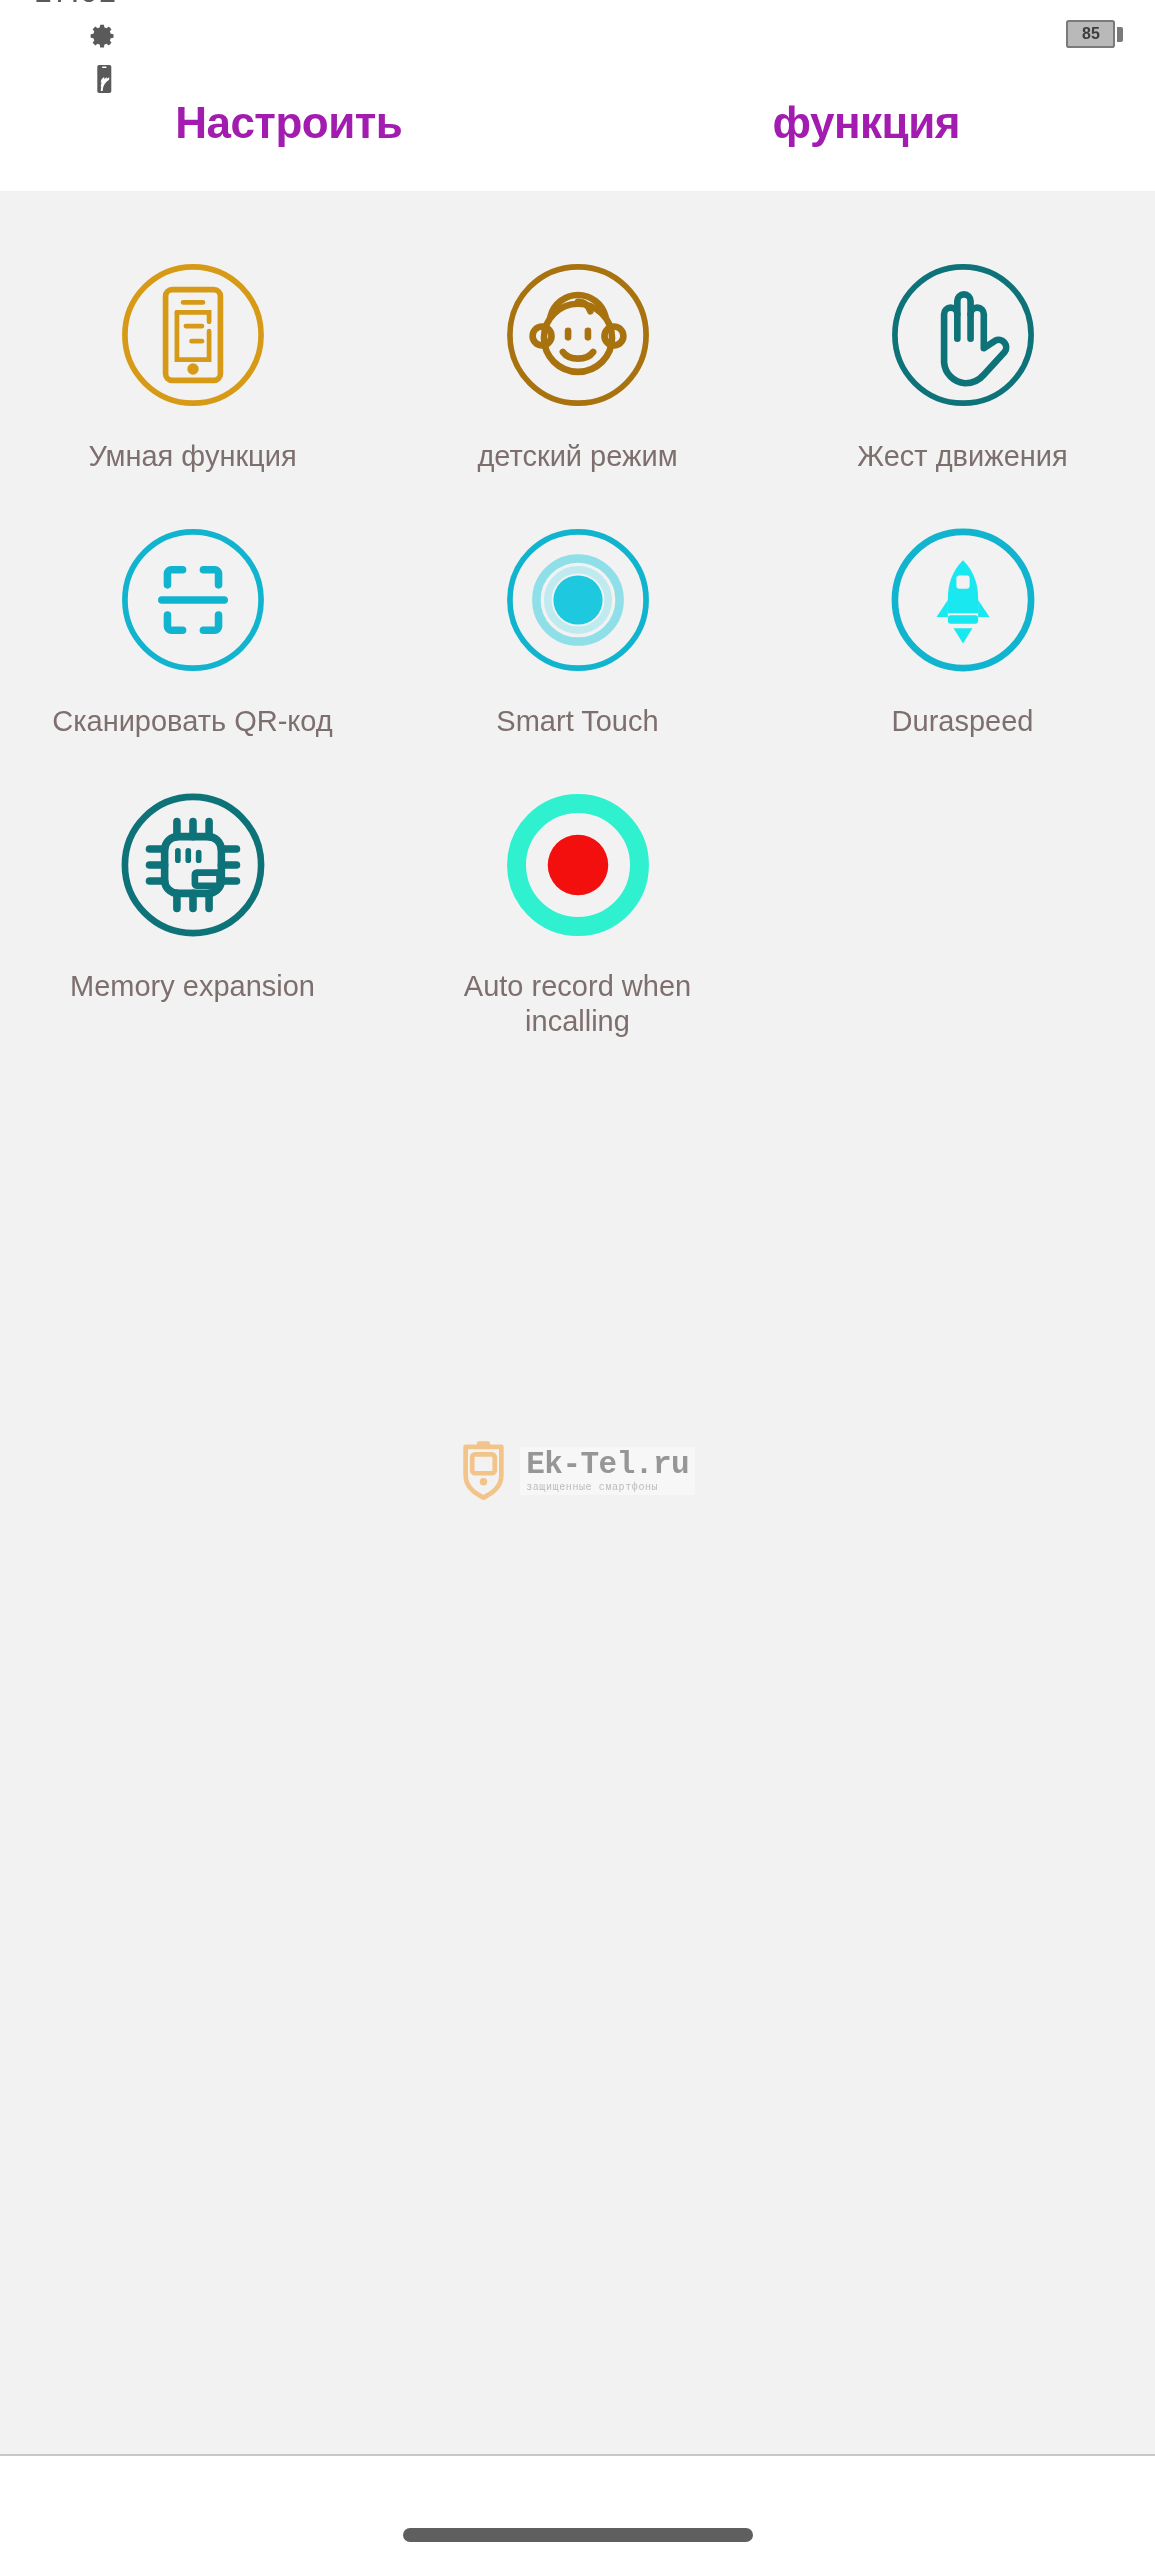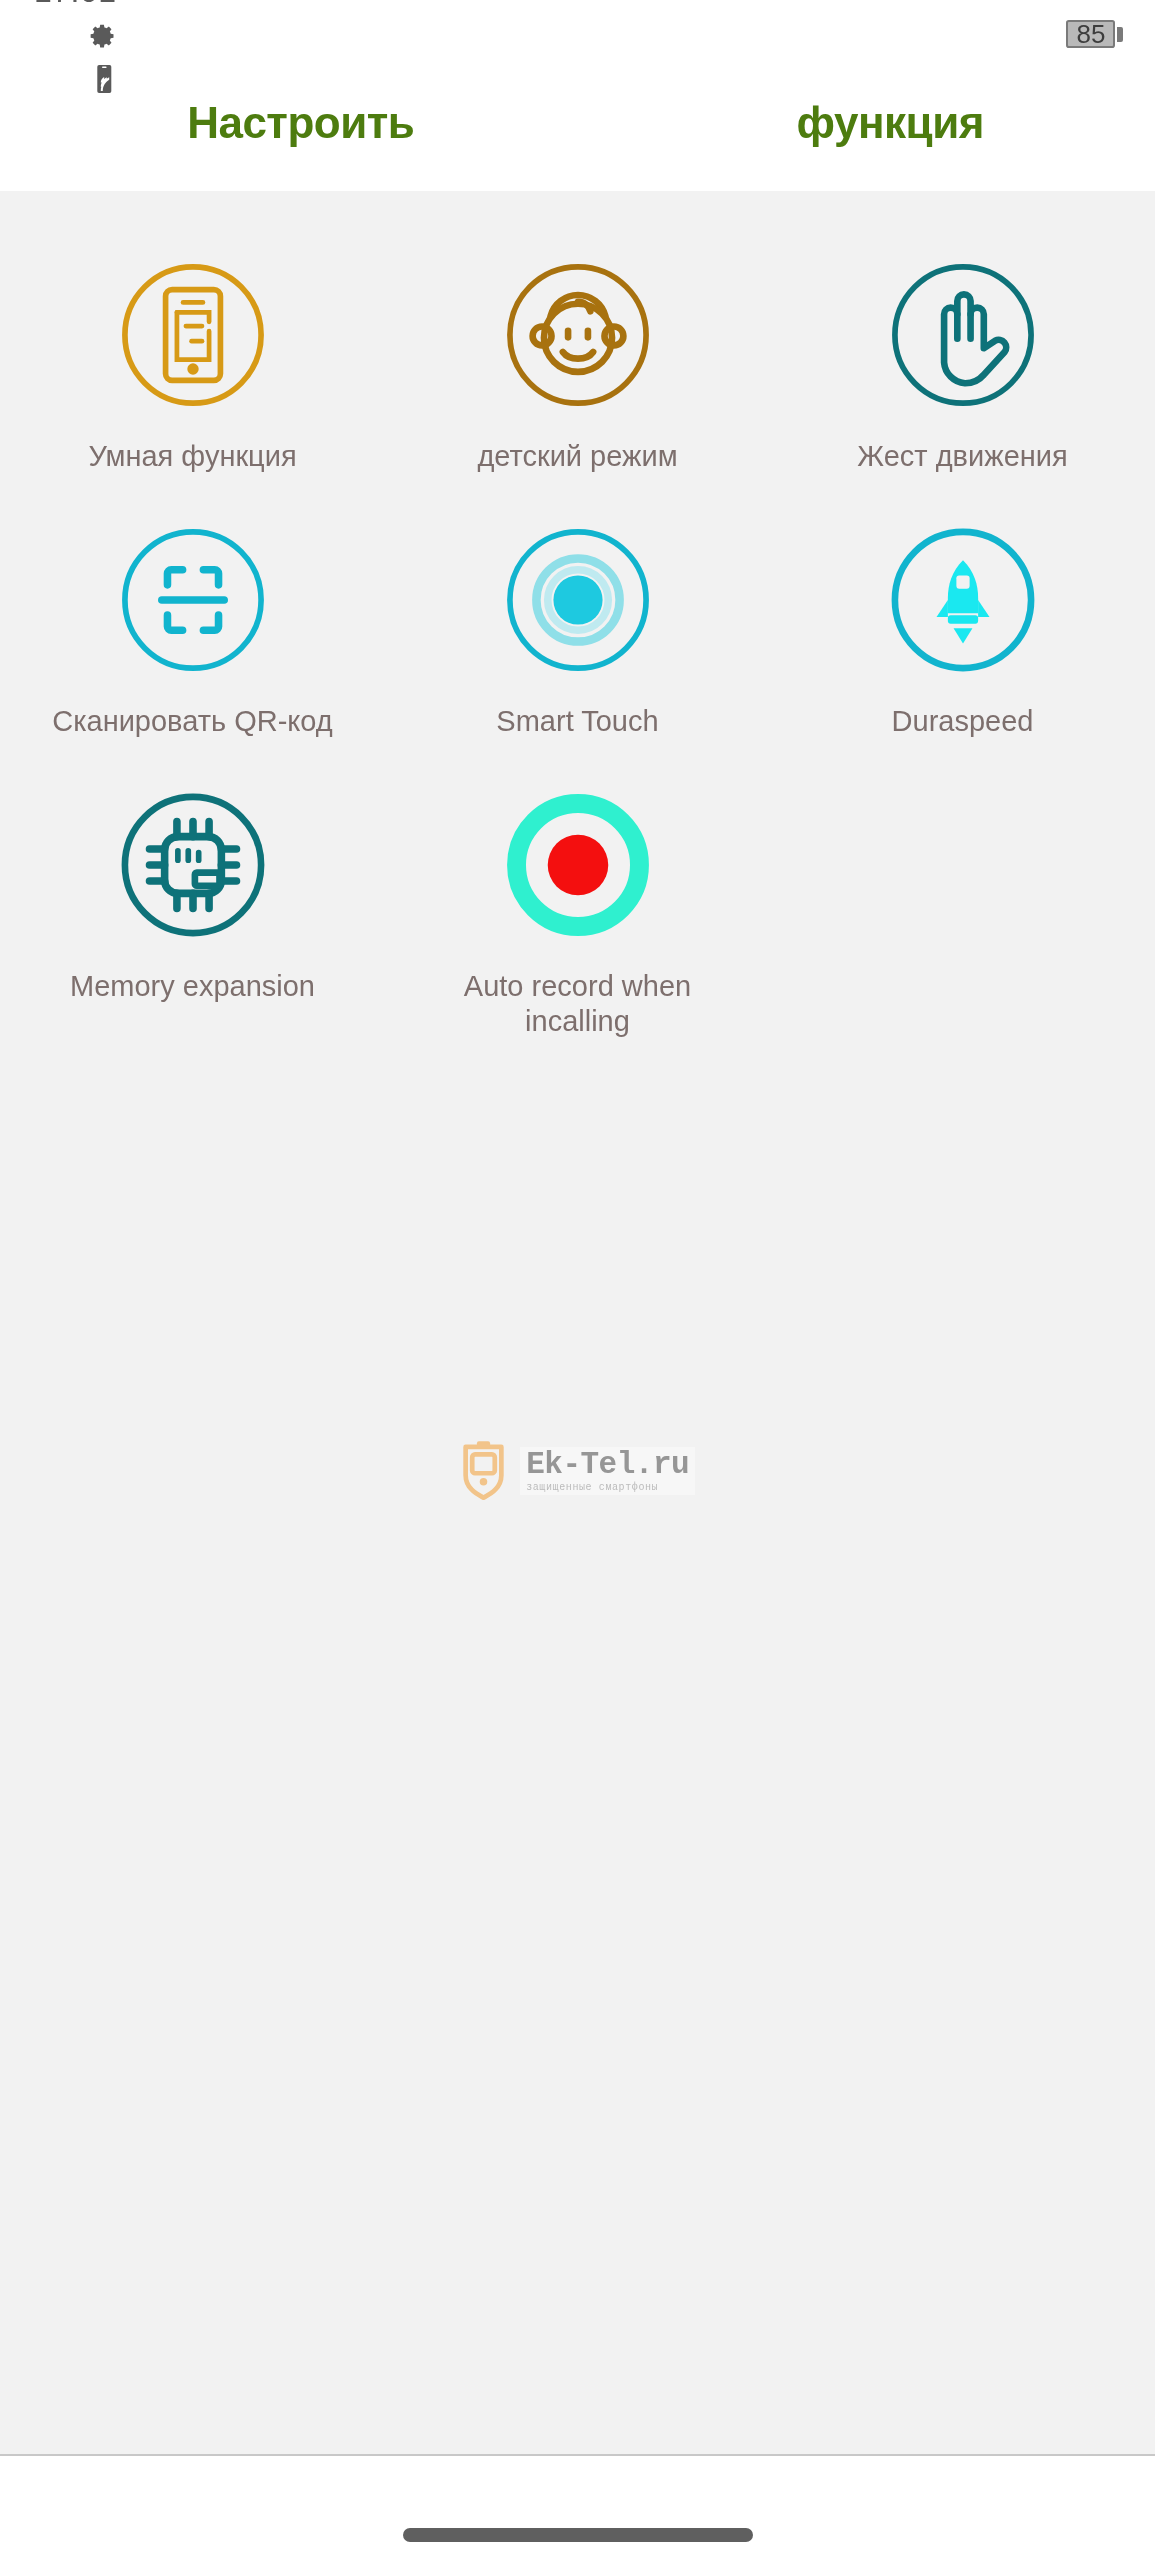--- a/index.html
+++ b/index.html
@@ -55,24 +55,24 @@
     height: 28px;
     border: 2.8px solid #7a7a7a;
     border-radius: 2.8px;
     background: #b9b9b9;
     display: flex;
     align-items: center;
     justify-content: center;
     box-sizing: border-box;
   }
   .battery-text {
-    font-size: 26px;
+    font-size: 16px;
     color: #3d3d3d;
     line-height: 1;
-    font-weight: 400;
+    font-weight: 700;
   }
   .battery-cap {
     width: 5.7px;
     height: 15px;
     background: #7a7a7a;
     border-radius: 0 1.9px 1.9px 0;
     margin-left: 1.9px;
   }
 
   
@@ -82,23 +82,22 @@
     display: flex;
     align-items: center;
     box-sizing: border-box;
     padding: 0 0 13.3px 0;
   }
   .header-title {
     flex: 0 0 50%;
     text-align: center;
     font-size: 44px;
     font-weight: bold;
-    color: #4d7c0f;
+    color: #a21caf;
     letter-spacing: -0.5px;
-    padding-left: 12px;
   }
   .header-title.second {
     flex: 0 0 50%;
     text-align: center;
   }
 
   
   .content {
     background: #f2f2f2;
     height: 2263px;

